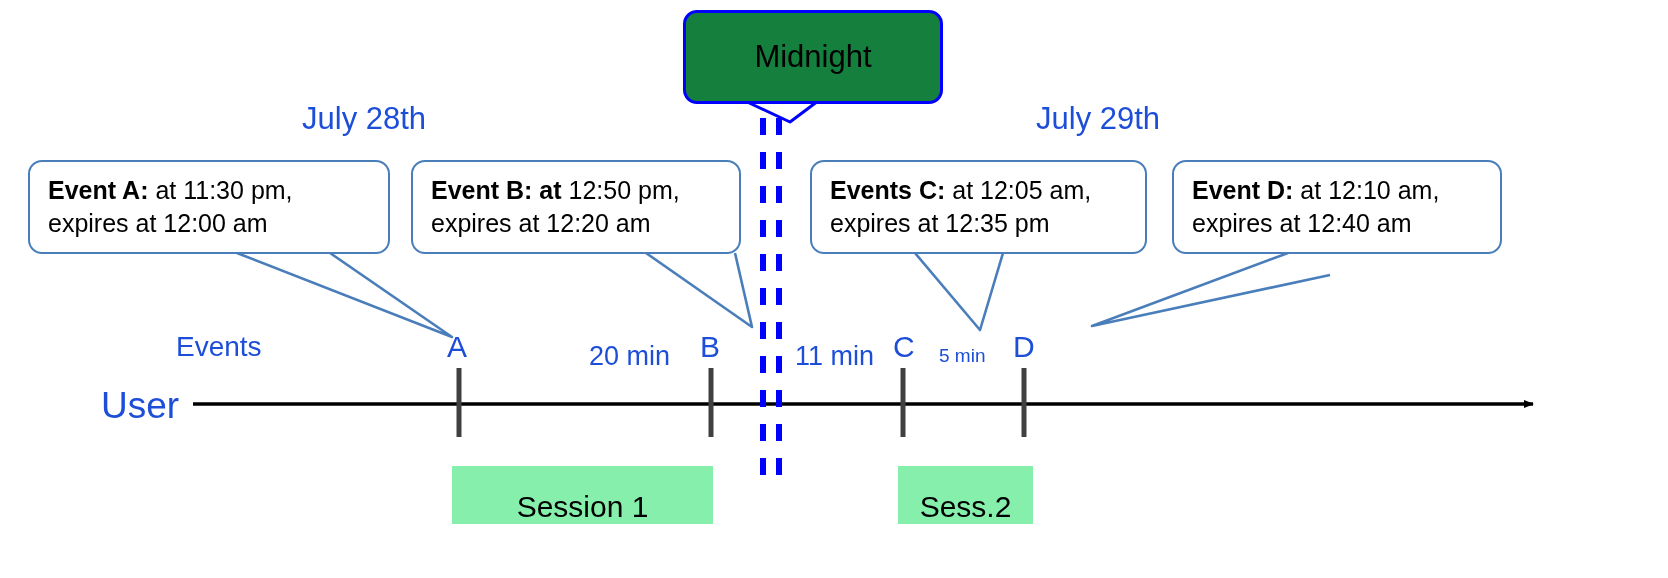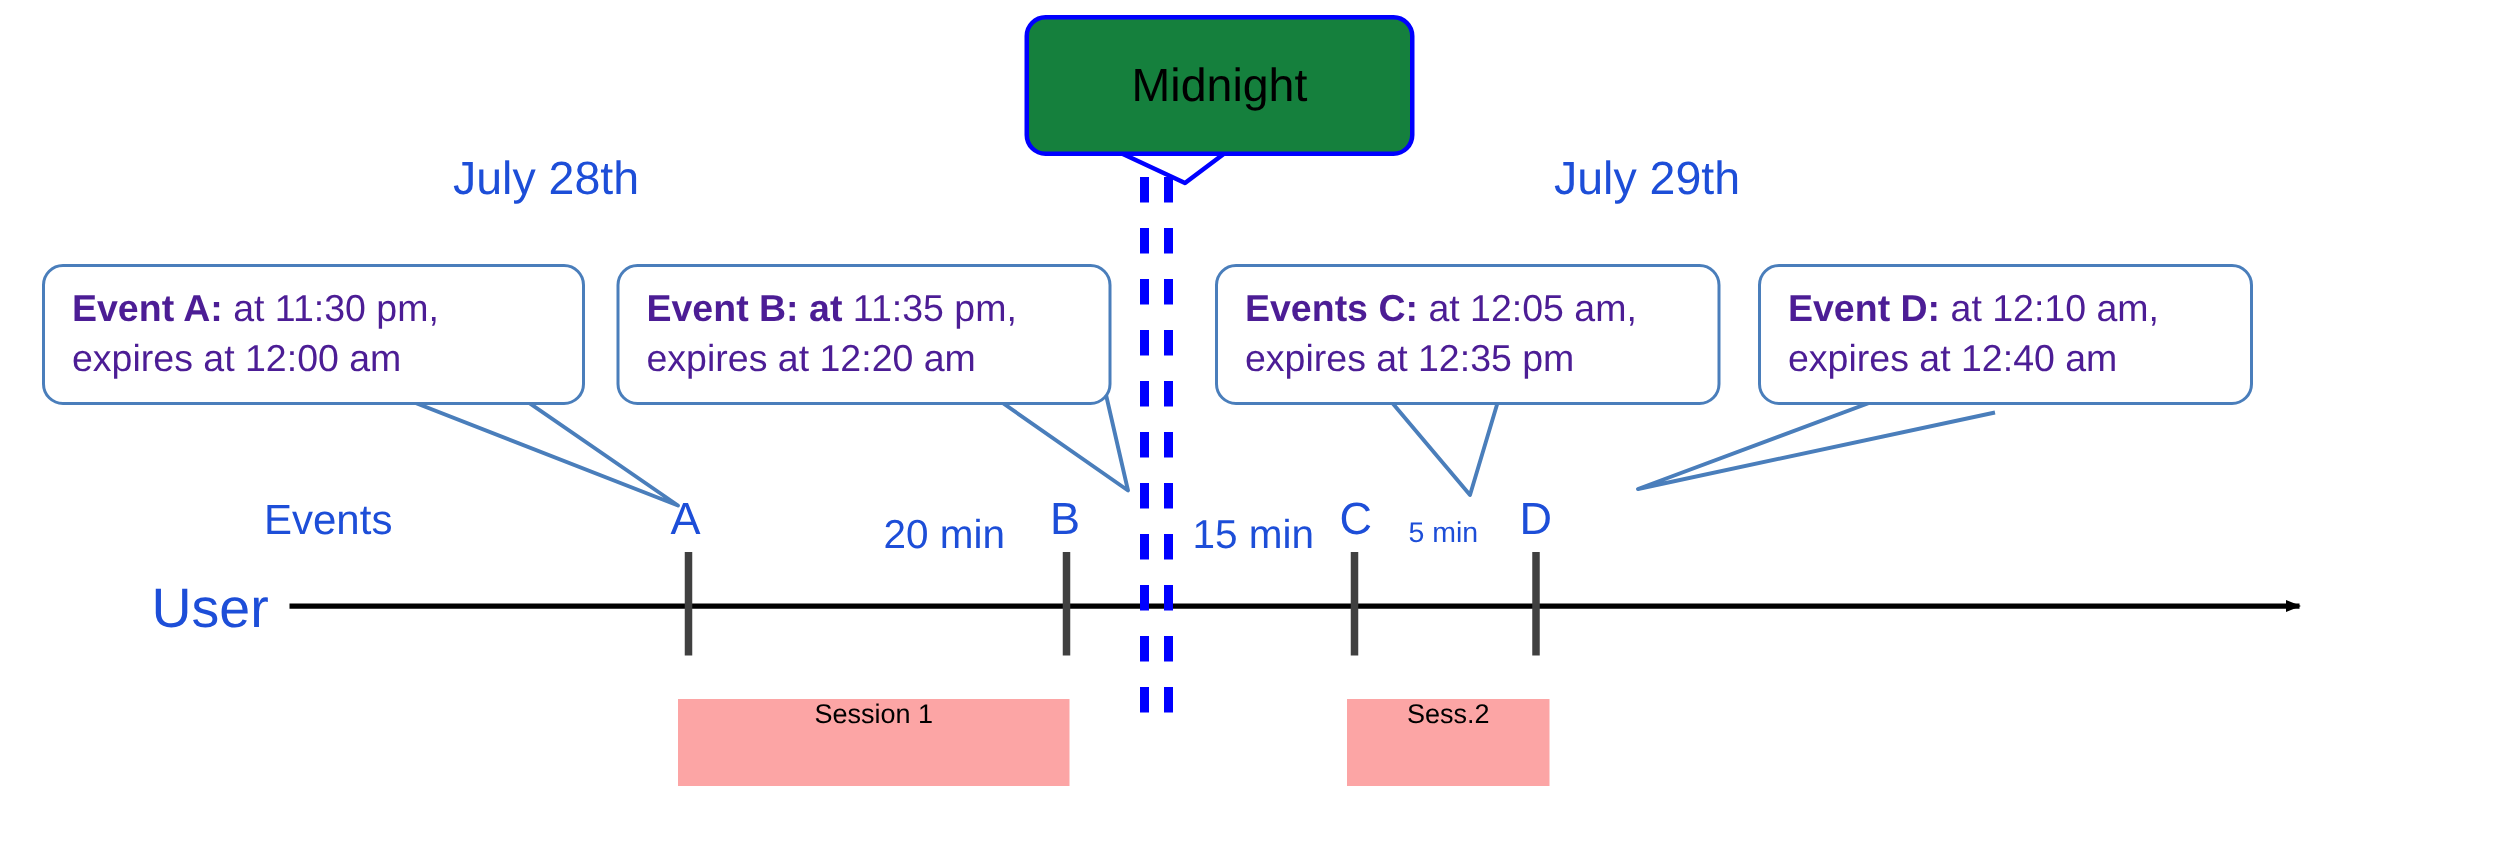--- a/index.html
+++ b/index.html
@@ -23,26 +23,25 @@
     height: 578px;
   }
 
   
   .callout {
     position: absolute;
     box-sizing: border-box;
     border: 2px solid #4a7ebb;
     border-radius: 14px;
     background: #ffffff;
-    color: #4c1d95;
+    color: #000000;
     font-size: 25px;
     line-height: 1.32;
     padding: 12px 14px 10px 18px;
     z-index: 3;
-    margin-top: 16px;
   }
   .callout b { font-weight: bold; }
 
   .midnight-box {
     position: absolute;
     box-sizing: border-box;
     border: 3px solid #0000ff;
     border-radius: 14px;
     background: #15803d;
     color: #000000;
@@ -63,25 +62,25 @@
   .row-lbl   { font-size: 28px; }
   .axis-lbl  { font-size: 37px; }
   .tick-lbl  { font-size: 30px; }
   .dur-lbl   { font-size: 27px; }
   .dur-lbl-s { font-size: 19px; }
 
   
   .session {
     position: absolute;
     box-sizing: border-box;
-    background: #fca5a5;
+    background: #86efac;
     color: #000000;
-    font-size: 18px;
+    font-size: 30px;
     display: flex;
-    align-items: flex-start;
+    align-items: flex-end;
     justify-content: center;
     z-index: 2;
   }
 </style>
 </head>
 <body>
 
 <div id="canvas">
 
   <svg id="svg-layer" viewBox="0 0 1668 578" xmlns="http://www.w3.org/2000/svg">
@@ -124,21 +123,21 @@
 
   <div class="callout" style="left:28px; top:160px; width:362px; height:94px;">
     <div>
       <b>Event A:</b><b></b><span> at 11:30 pm,</span>
     </div>
     <div>expires at 12:00 am</div>
   </div>
 
   <div class="callout" style="left:411px; top:160px; width:330px; height:94px;">
     <div>
-      <b>Event B:</b><b> at</b><span> 11:35 pm,</span>
+      <b>Event B:</b><b> at</b><span> 12:50 pm,</span>
     </div>
     <div>expires at 12:20 am</div>
   </div>
 
   <div class="callout" style="left:810px; top:160px; width:337px; height:94px;">
     <div>
       <b>Events C:</b><b></b><span> at 12:05 am,</span>
     </div>
     <div>expires at 12:35 pm</div>
   </div>
@@ -152,21 +151,21 @@
 
   <div class="lbl row-lbl" style="left:176px; top:331px;">Events</div>
   <div class="lbl axis-lbl" style="left:101px; top:385px;">User</div>
 
   <div class="lbl tick-lbl" style="left:447px; top:330px;">A</div>
   <div class="lbl tick-lbl" style="left:700px; top:330px;">B</div>
   <div class="lbl tick-lbl" style="left:893px; top:330px;">C</div>
   <div class="lbl tick-lbl" style="left:1013px; top:330px;">D</div>
 
   <div class="lbl dur-lbl" style="left:589px; top:341px;">20 min</div>
-  <div class="lbl dur-lbl" style="left:795px; top:341px;">15 min</div>
+  <div class="lbl dur-lbl" style="left:795px; top:341px;">11 min</div>
   <div class="lbl dur-lbl-s" style="left:939px; top:345px;">5 min</div>
 
   <div class="session" style="left:452px; top:466px; width:261px; height:58px;">
     <span>Session 1</span>
   </div>
   <div class="session" style="left:898px; top:466px; width:135px; height:58px;">
     <span>Sess.2</span>
   </div>
 
 </div>

